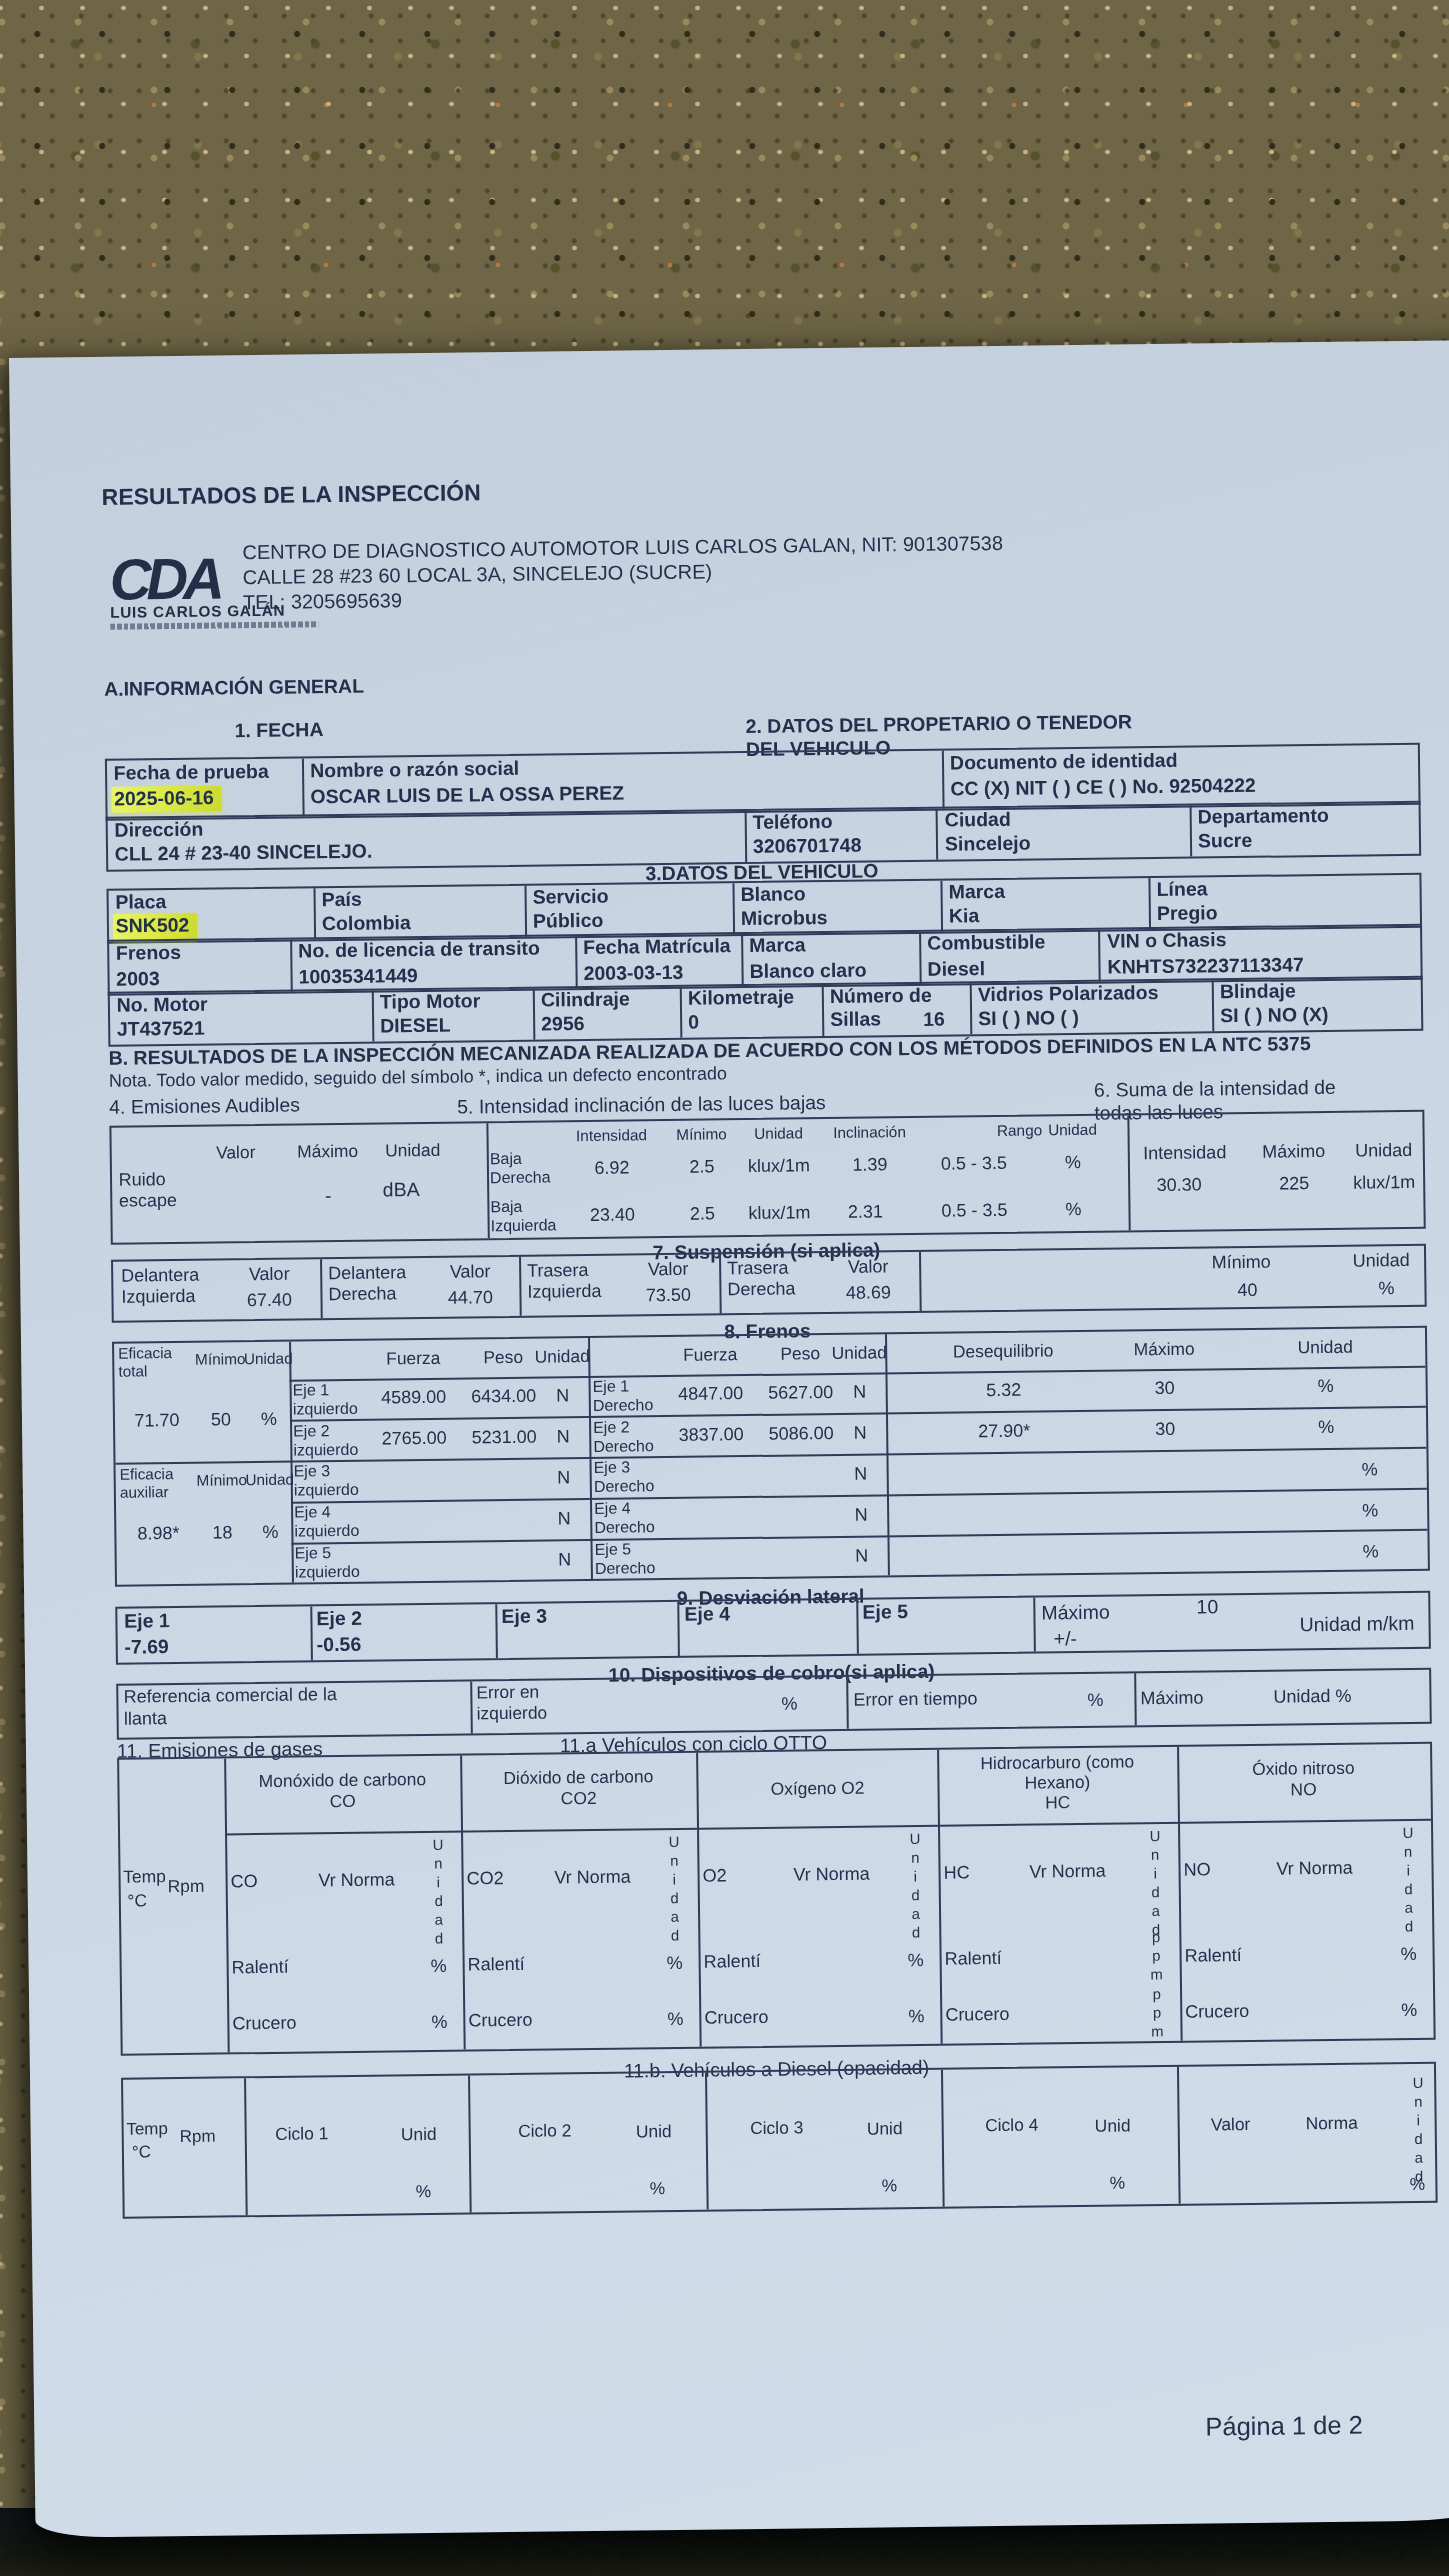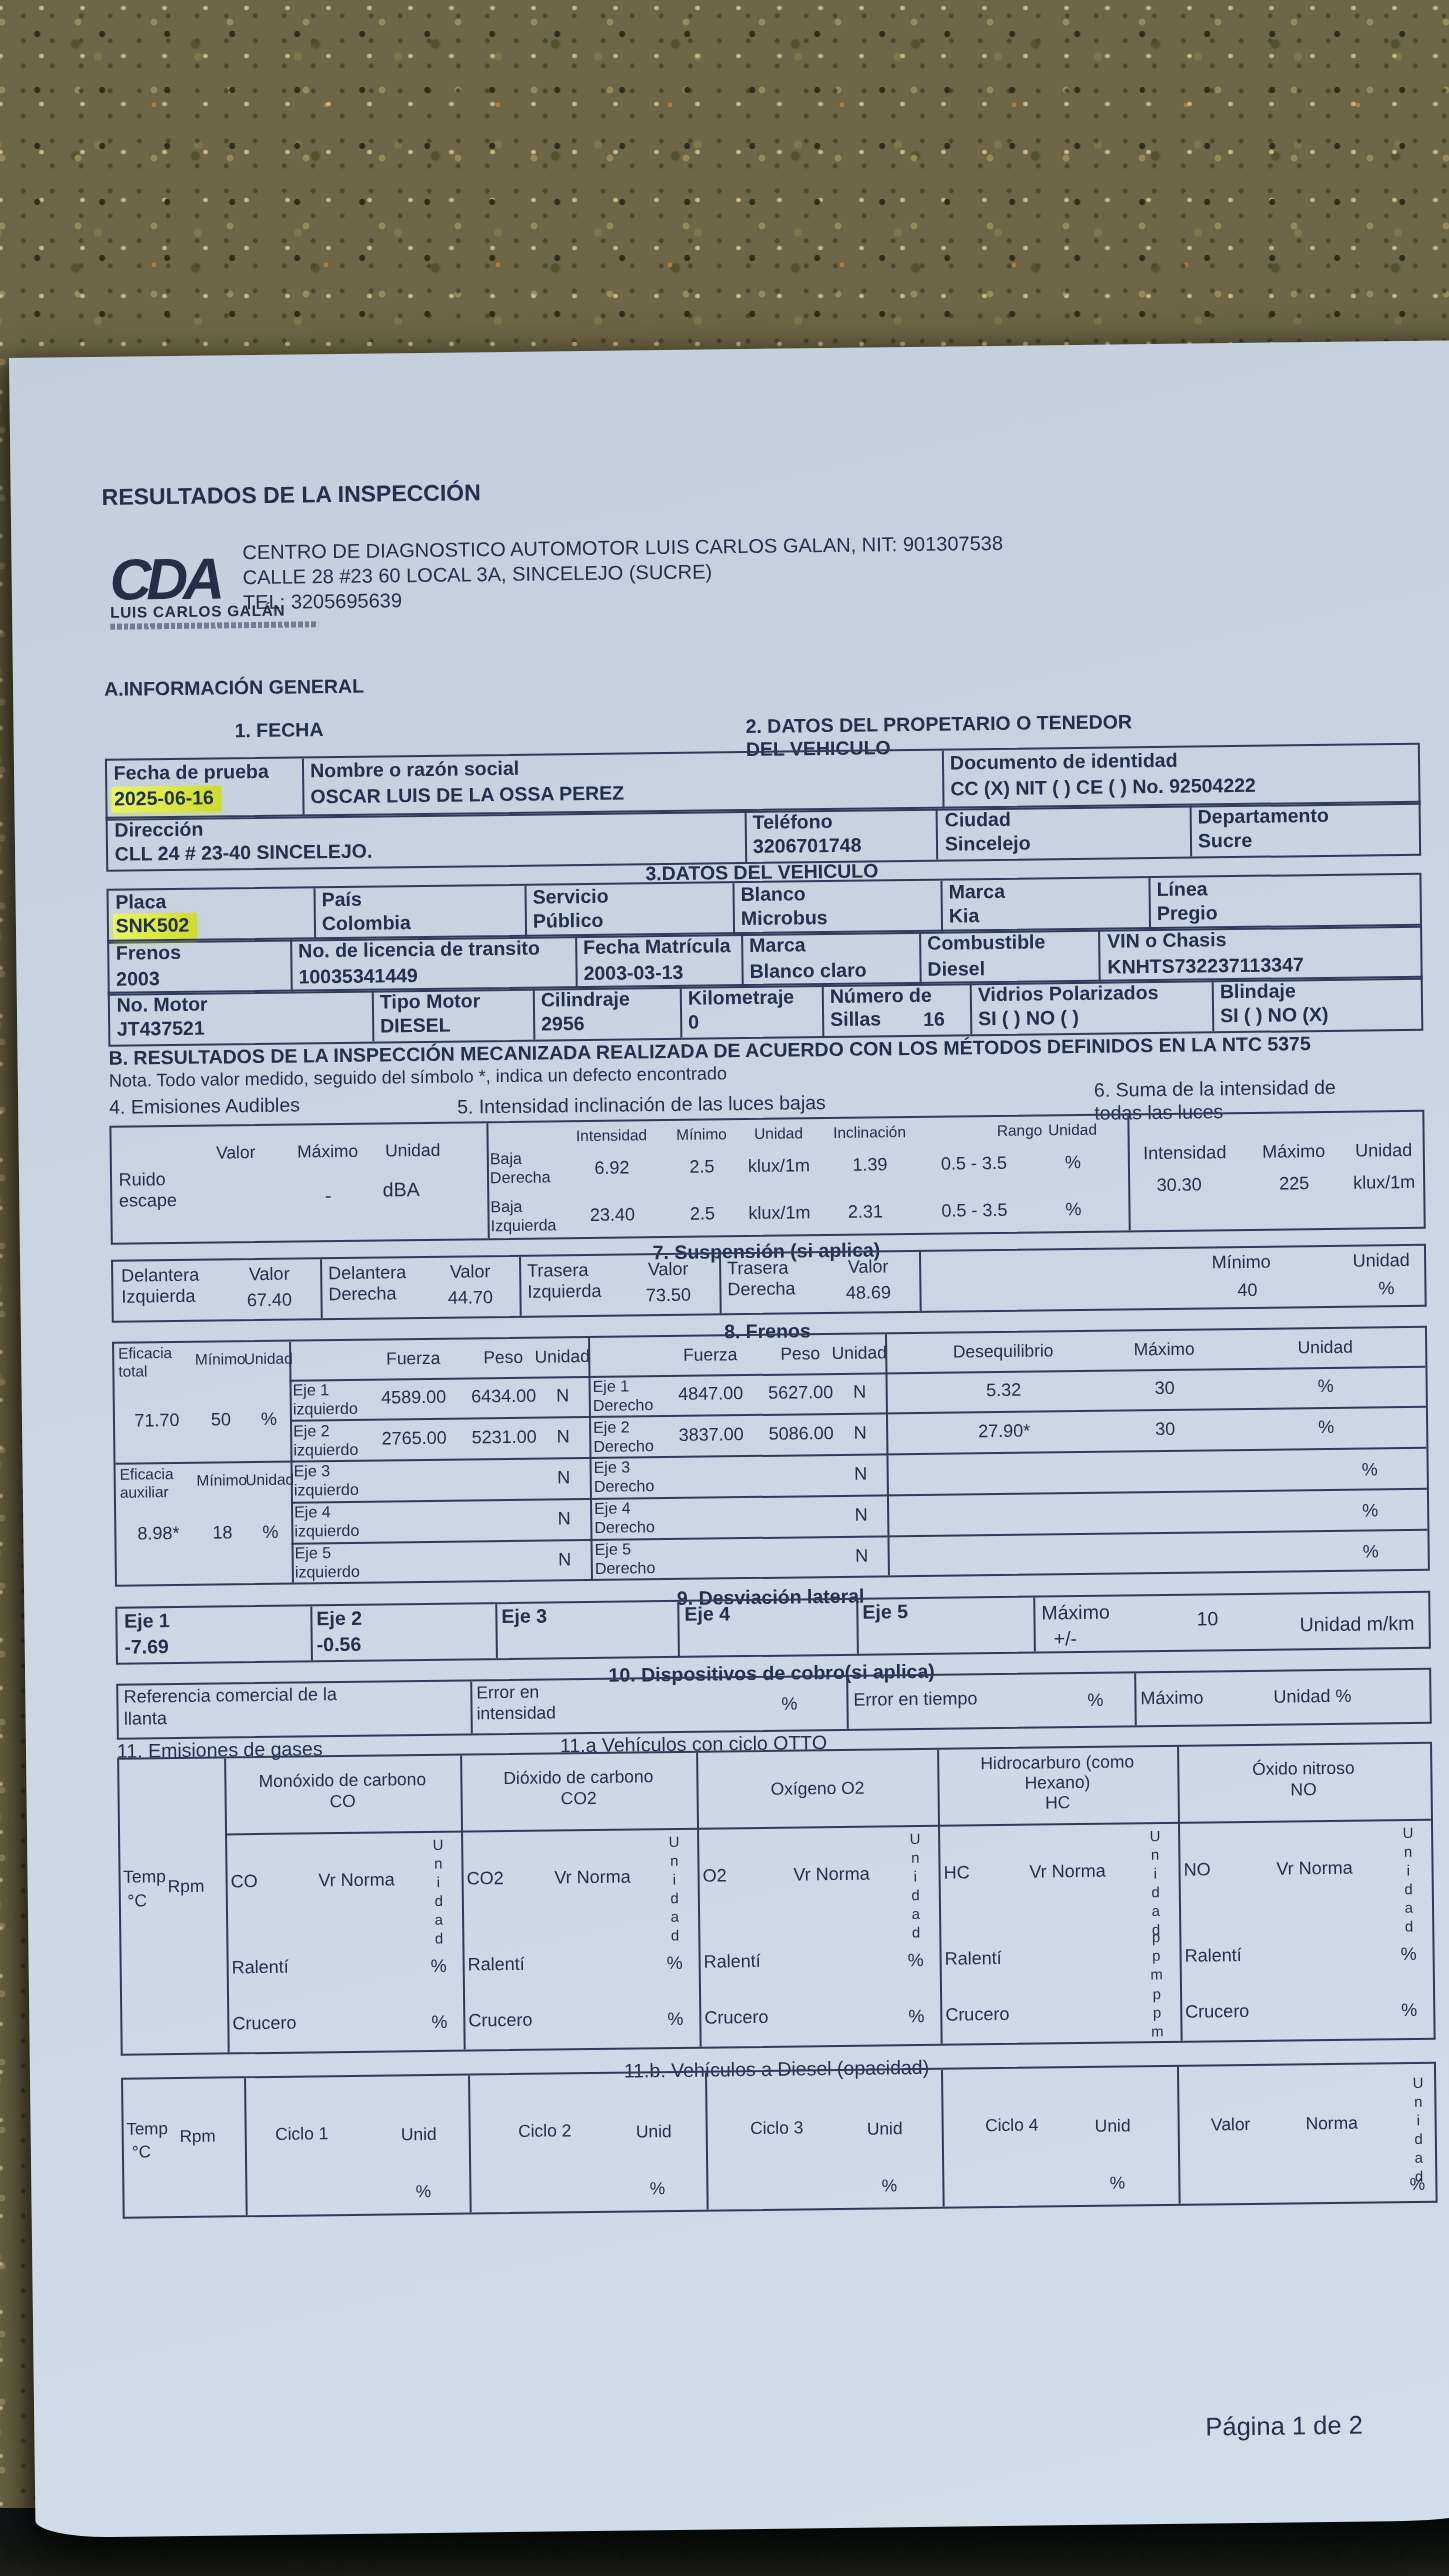--- a/index.html
+++ b/index.html
@@ -346,33 +346,33 @@
       <span class="t" style="left:199px;top:1.3px">Eje 2</span>
       <span class="t" style="left:199px;top:27px">-0.56</span>
       <span class="t" style="left:384px;top:1.3px">Eje 3</span>
       <span class="t" style="left:384px;top:27px"></span>
       <span class="t" style="left:567px;top:1.3px">Eje 4</span>
       <span class="t" style="left:567px;top:27px"></span>
       <span class="t" style="left:745px;top:1.3px">Eje 5</span>
       <span class="t" style="left:745px;top:27px"></span>
       <span class="t n" style="left:924px;top:4px">Máximo</span>
       <span class="t n" style="left:936px;top:29.5px">+/-</span>
-      <span class="t n ctr" style="left:1090px;top:12px">10</span>
+      <span class="t n ctr" style="left:1090px;top:0">10</span>
       <span class="t n" style="left:1182px;top:19px">Unidad m/km</span>
     </div>
 
     <div class="sec" style="top:1313px">10. Dispositivos de cobro(si aplica)</div>
     <div class="tbl" style="left:91px;top:1327px;width:1311px;height:52px">
       <i class="vl" style="left:352px"></i>
       <i class="vl" style="left:728px"></i>
       <i class="vl" style="left:1016px"></i>
       <span class="t n f27" style="left:5.4px;top:1.3px">Referencia comercial de la
 llanta</span>
       <span class="t n f26" style="left:358px;top:1.3px">Error en
-intensidad</span>
+izquierdo</span>
       <span class="t n f27 ctr" style="left:671px;top:16px">%</span>
       <span class="t n f27" style="left:735px;top:13.4px">Error en tiempo</span>
       <span class="t n f27 ctr" style="left:977px;top:16px">%</span>
       <span class="t n f27" style="left:1022px;top:14.8px">Máximo</span>
       <span class="t n f27" style="left:1155px;top:14.8px">Unidad %</span>
     </div>
 
     <div class="t n" style="left:91px;top:1383px">11. Emisiones de gases</div>
     <div class="t n" style="left:534px;top:1383px">11.a Vehículos con ciclo OTTO</div>
 

